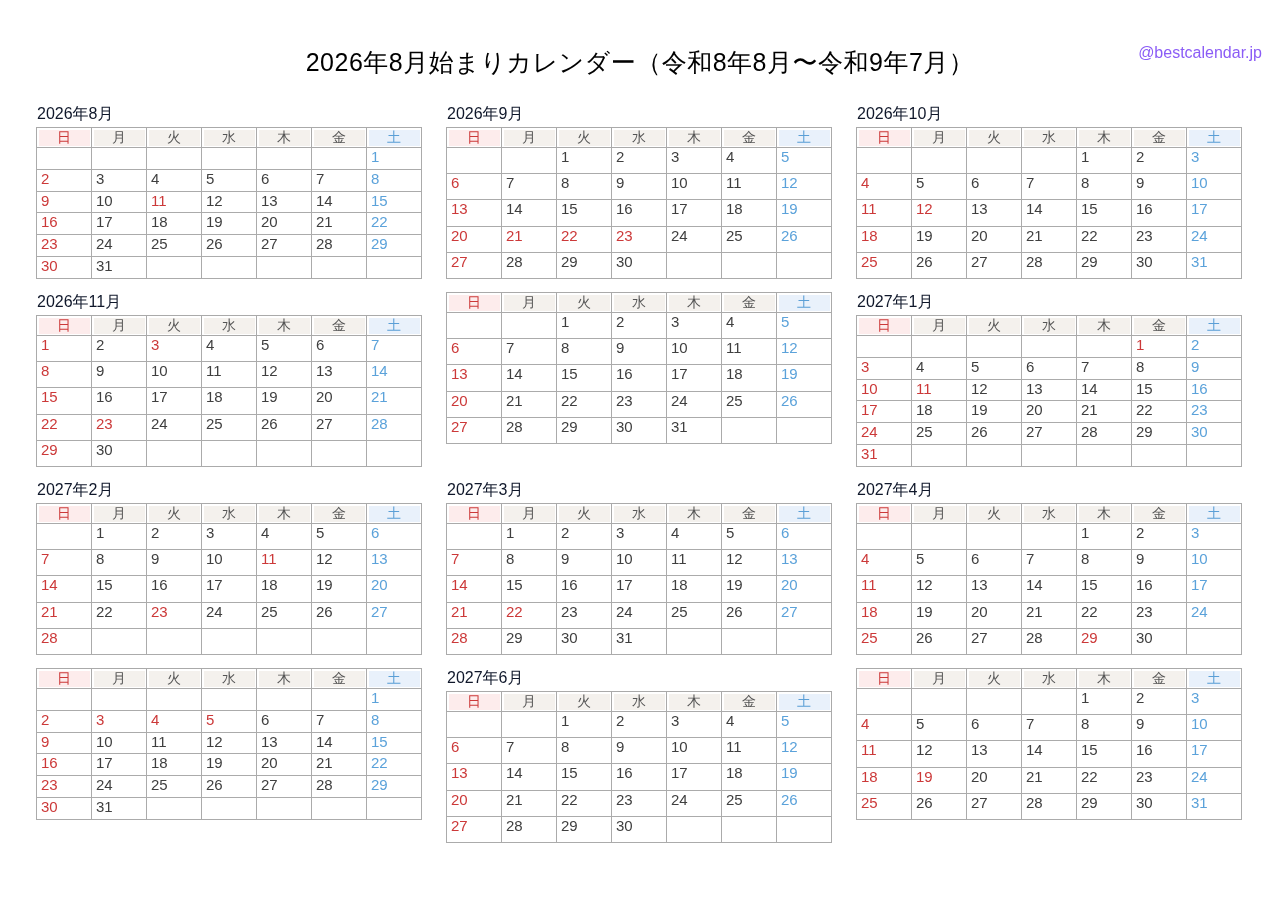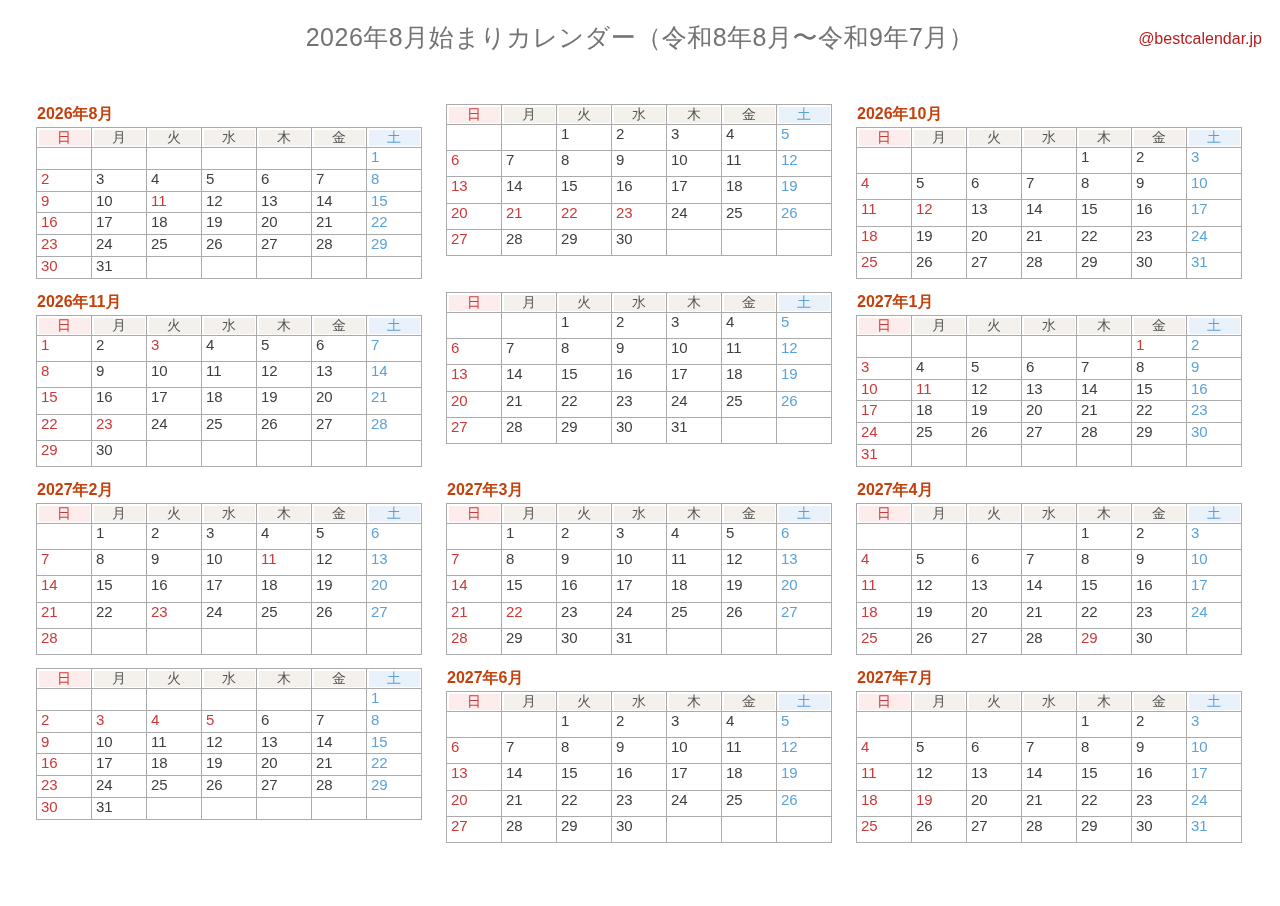--- a/index.html
+++ b/index.html
@@ -7,52 +7,52 @@
     padding: 0;
     background: #ffffff;
     width: 1280px;
     height: 906px;
     font-family: "Liberation Sans", "DejaVu Sans", sans-serif;
     position: relative;
     overflow: hidden;
   }
   .watermark {
     position: absolute;
-    top: 30px;
+    top: 44px;
     right: 18px;
     font-size: 16px;
-    color: #b91c1c;
+    color: #8b5cf6;
   }
   .page-title {
     margin: 0;
-    padding-top: 21px;
+    padding-top: 46px;
     height: 34px;
     text-align: center;
     font-size: 25px;
     font-weight: 400;
-    color: #737373;
+    color: #000000;
     letter-spacing: 0.5px;
   }
   .calendar-grid {
     position: absolute;
     left: 36px;
     top: 104px;
     width: 1207px;
     display: grid;
     grid-template-columns: repeat(3, 386px);
     column-gap: 24px;
     row-gap: 13px;
   }
   .month { width: 386px; }
   .month-title {
     font-size: 16px;
     line-height: 20px;
-    color: #c2410c;
+    color: #0f172a;
     margin: 0 0 3px 1px;
-    font-weight: 700;
+    font-weight: 400;
   }
   table.cal {
     width: 386px;
     height: 152px;
     table-layout: fixed;
     border-collapse: collapse;
     border: 1px solid #a0a0a0;
   }
   table.cal th {
     height: 15px;
@@ -155,20 +155,21 @@
             <td></td>
             <td></td>
             <td></td>
             <td></td>
           </tr>
         </tbody>
     </table>
   </div>
 
   <div class="month">
+    <div class="month-title">2026年9月</div>
     <table class="cal">
       <thead>
         <tr>
             <th class="sun">日</th>
             <th>月</th>
             <th>火</th>
             <th>水</th>
             <th>木</th>
             <th>金</th>
             <th class="sat">土</th>
@@ -810,21 +811,20 @@
             <td>30</td>
             <td></td>
             <td></td>
             <td></td>
           </tr>
         </tbody>
     </table>
   </div>
 
   <div class="month">
-    <div class="month-title">2027年7月</div>
     <table class="cal">
       <thead>
         <tr>
             <th class="sun">日</th>
             <th>月</th>
             <th>火</th>
             <th>水</th>
             <th>木</th>
             <th>金</th>
             <th class="sat">土</th>

